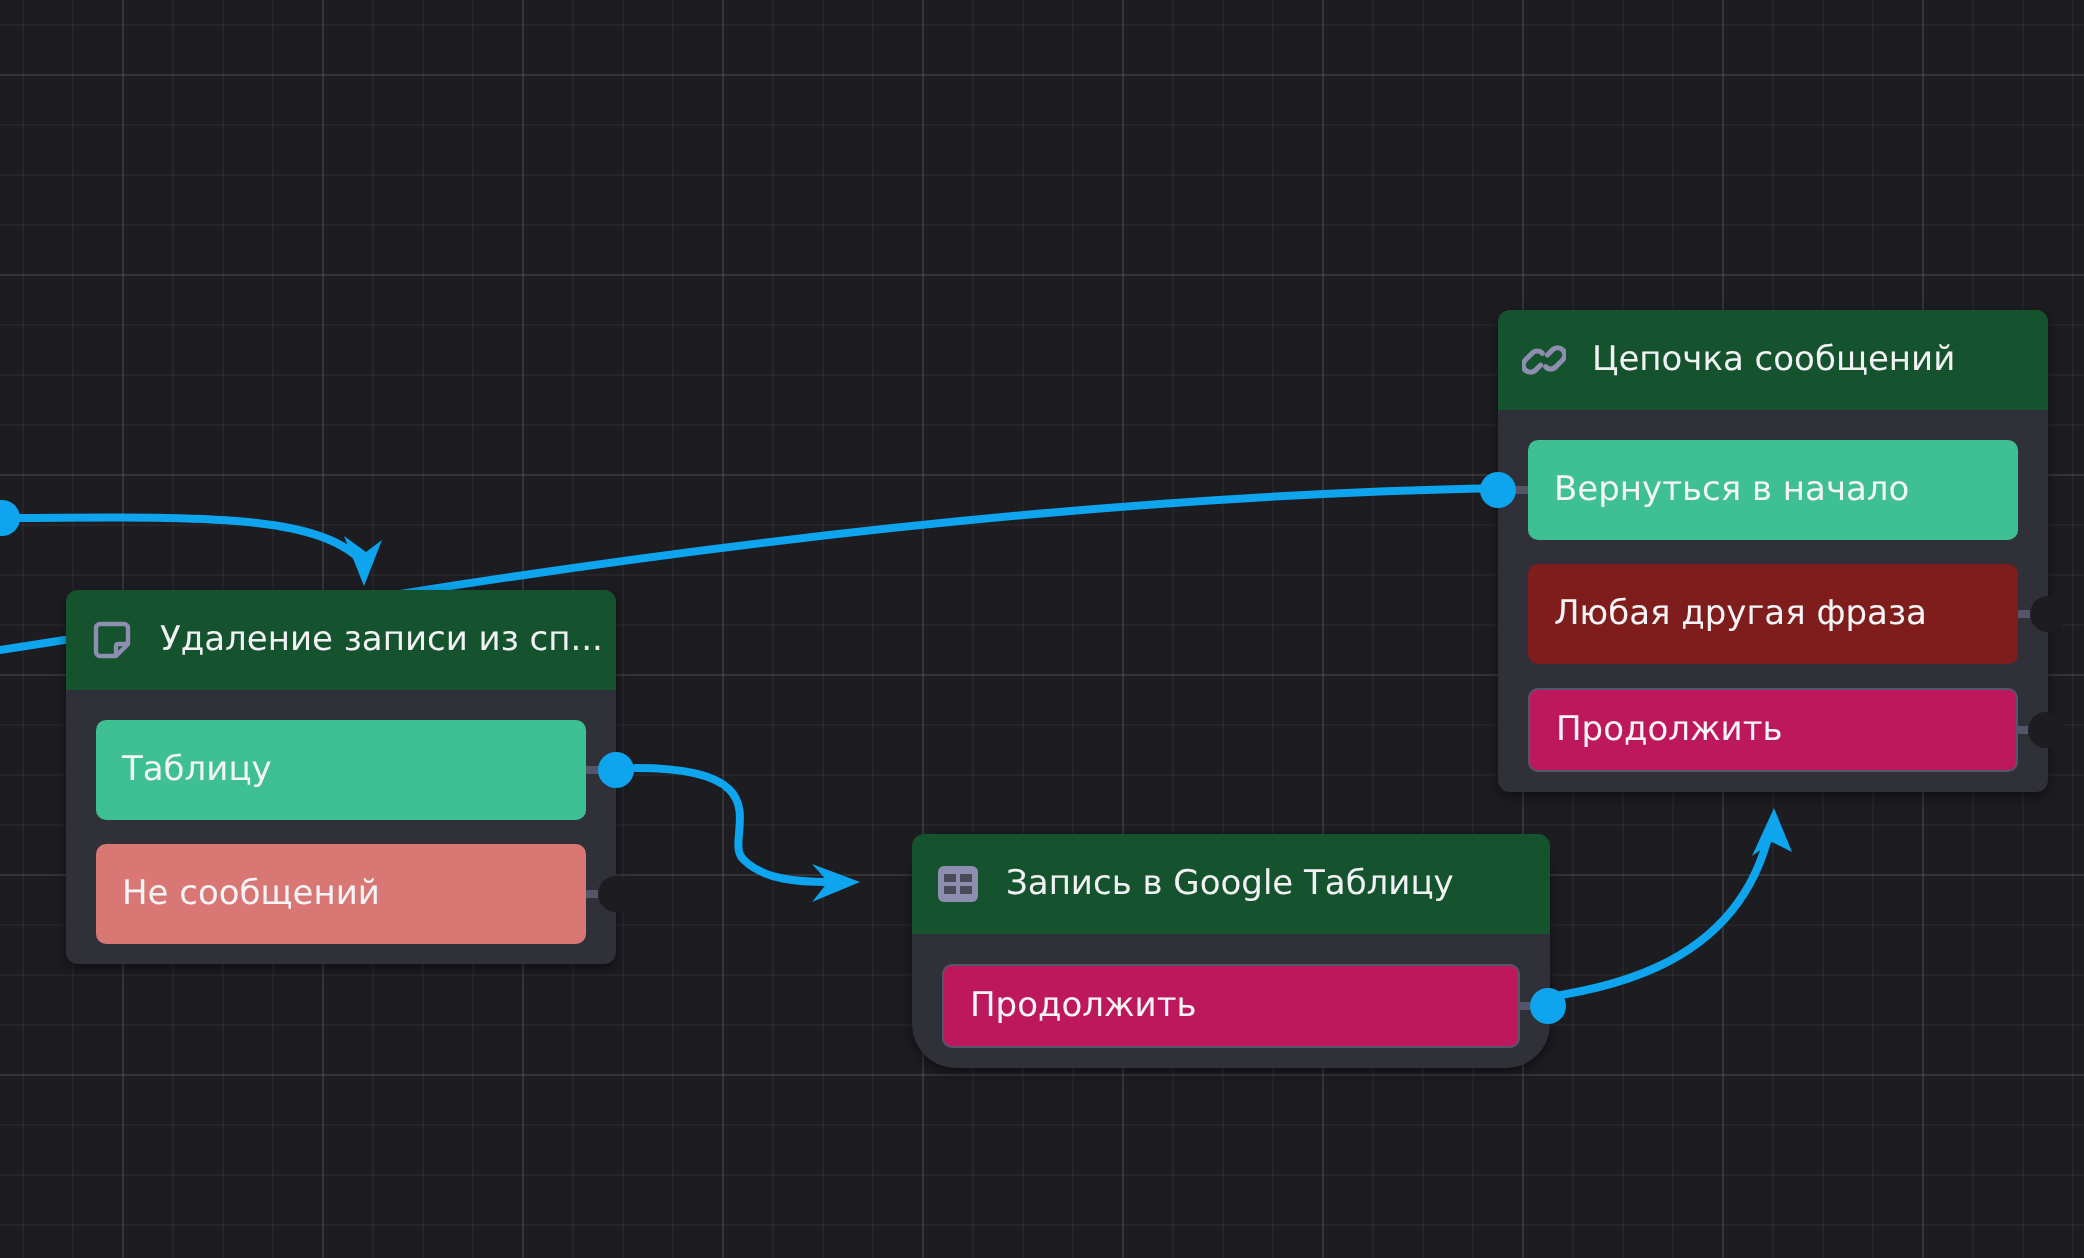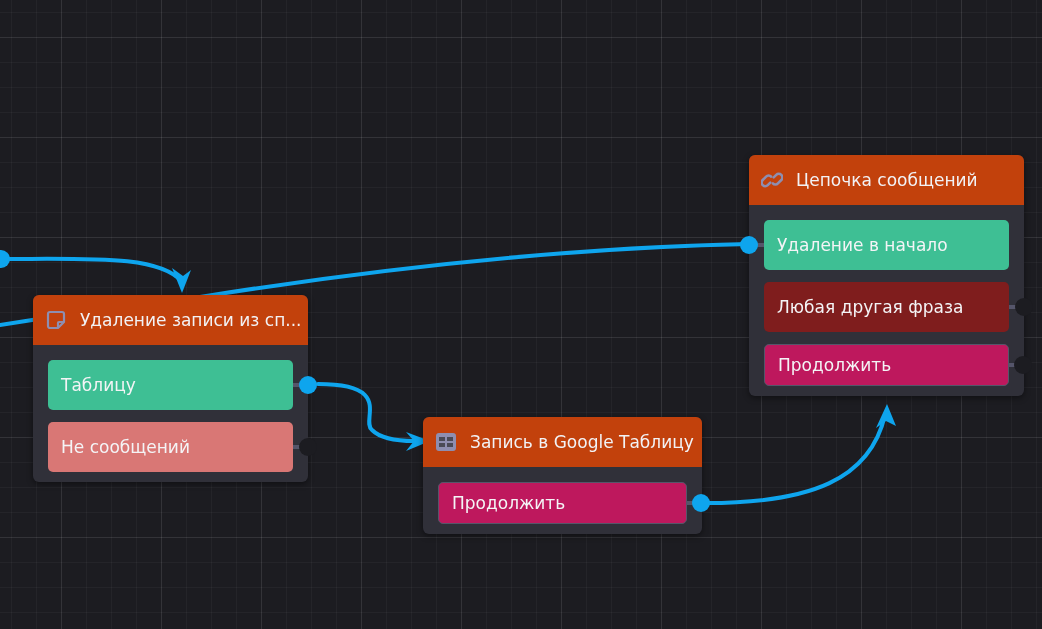--- a/index.html
+++ b/index.html
@@ -15,21 +15,21 @@
     background-position: 61px 37px, 61px 37px, 11px 12px, 11px 12px;
     font-family: "DejaVu Sans", sans-serif;
   }
   #edges { position: absolute; left: 0; top: 0; width: 1042px; height: 629px; z-index: 1; }
   .node {
     position: absolute; z-index: 2;
     background: #303039; border-radius: 6px;
     box-shadow: 0 2px 6px rgba(0,0,0,0.45);
   }
   .node-header {
-    height: 50px; background: #c2410c; border-radius: 6px 6px 0 0;
+    height: 50px; background: #14532d; border-radius: 6px 6px 0 0;
     display: flex; align-items: center; padding-left: 12px; box-sizing: border-box;
   }
   .node-icon { width: 22px; height: 22px; margin-right: 13px; flex: none; display: flex; align-items: center; justify-content: center; }
   .node-title { color: #f2f2f5; font-size: 17px; white-space: nowrap; overflow: hidden; text-overflow: ellipsis; }
   .node-body { padding: 15px 15px 10px 15px; }
   .opt {
     position: relative; height: 50px; border-radius: 5px; margin-bottom: 12px;
     display: flex; align-items: center; padding-left: 13px; box-sizing: border-box;
     color: #f4f4f6; font-size: 17px; cursor: pointer;
   }
@@ -84,21 +84,21 @@
       <span class="port out active"></span>
     </div>
     <div class="opt red">
       <span>Не сообщений</span>
       <span class="stub out"></span>
       <span class="port out"></span>
     </div>
   </div>
 </div>
 
-<div class="node" style="left:423px; top:417px; width:279px;">
+<div class="node" style="left:456px; top:417px; width:319px;border-radius:22px;">
   <div class="node-header">
     <span class="node-icon">
       <svg width="22" height="20" viewBox="0 0 22 20">
           <rect x="1" y="1" width="20" height="18" rx="3" fill="#8e8eb0"></rect>
           <rect x="4" y="5" width="6" height="4" fill="#4a4a56"></rect>
           <rect x="12" y="5" width="6" height="4" fill="#4a4a56"></rect>
           <rect x="4" y="11" width="6" height="4" fill="#4a4a56"></rect>
           <rect x="12" y="11" width="6" height="4" fill="#4a4a56"></rect>
         </svg>
     </span>
@@ -122,21 +122,21 @@
             <path d="M15 7 L18 4 A4 4 0 0 1 24 10 L20 14 A4 4 0 0 1 14 14"></path>
           </g>
         </svg>
     </span>
     <span class="node-title">Цепочка сообщений</span>
   </div>
   <div class="node-body">
     <div class="opt green">
       <span class="stub in"></span>
       <span class="port in active"></span>
-      <span>Удаление в начало</span>
+      <span>Вернуться в начало</span>
     </div>
     <div class="opt dark">
       <span>Любая другая фраза</span>
       <span class="stub out"></span>
       <span class="port out"></span>
     </div>
     <div class="opt outline">
       <span>Продолжить</span>
       <span class="stub out"></span>
       <span class="port out"></span>

